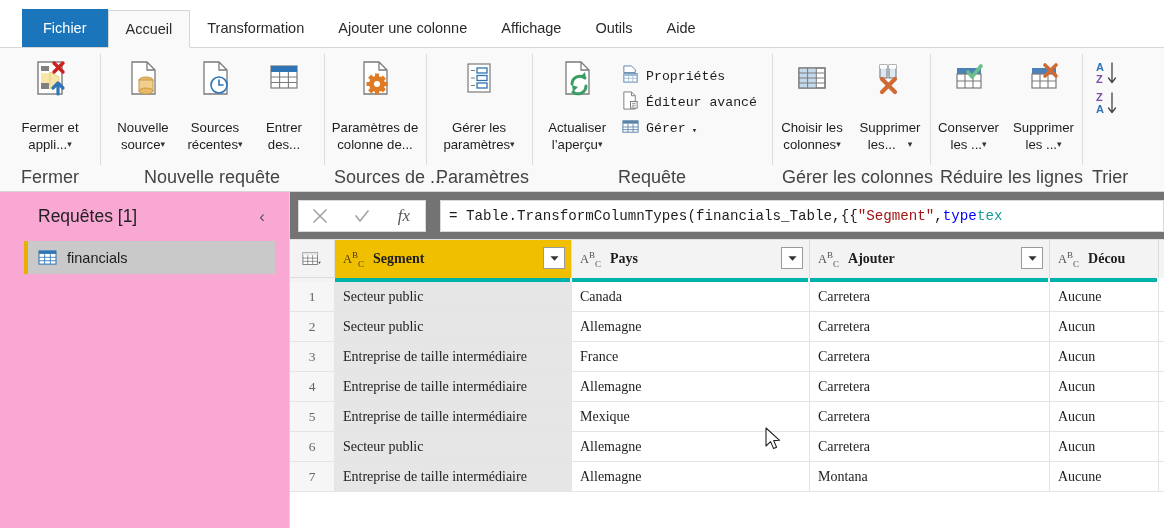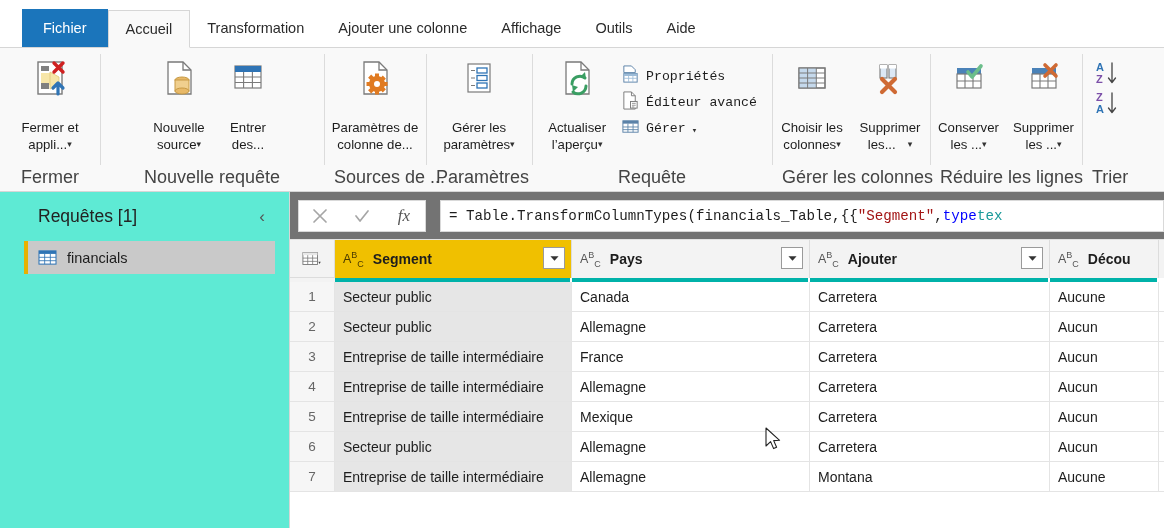--- a/index.html
+++ b/index.html
@@ -125,21 +125,21 @@
   .smallbtn .ic { width: 22px; height: 20px; display:flex; align-items:center; justify-content:center; margin-right: 5px; }
 
   .sortbtns { display:flex; flex-direction:column; padding-top: 8px; align-items:center; }
   .sortbtn { width: 38px; height: 30px; display:flex; align-items:center; justify-content:center; cursor: default; }
 
   
   .main { display: flex; height: 336px; }
 
   .sidebar {
     width: 290px;
-    background: #5eead4;
+    background: #f9a8d4;
     border-right: 1px solid #d6d6d6;
     position: relative;
   }
   .sb-head {
     display: flex; align-items: center; justify-content: space-between;
     padding: 14px 20px 6px 38px;
   }
   .sb-title { font-size: 17.5px; color: #222; font-weight: 400; white-space: nowrap; }
   .collapse { font-size: 17px; color: #555; cursor: default; padding: 0 4px; }
   .qitem {
@@ -187,21 +187,21 @@
     white-space: nowrap;
     font-family: "Liberation Mono", monospace;
     font-size: 14.2px;
     color: #1d1d1d;
   }
   .tk-str { color: #a31515; }
   .tk-kw  { color: #0000ff; }
   .tk-ty  { color: #1a9a9a; }
 
   
-  .grid { position: relative; }
+  .grid { position: relative; font-family: Liberation Serif, serif; }
   .ghead { display: flex; height: 38px; background: #f3f3f3; position: relative; }
   .gh-corner {
     width: 45px; min-width:45px;
     border-right: 1px solid #dcdcdc;
     border-bottom: 1px solid #dcdcdc;
     display:flex; align-items:center; justify-content:center;
     background: #f3f3f3;
     cursor: default;
   }
   .gh-cell {
@@ -297,20 +297,34 @@
             <path d="M9 4 h15 l8 8 v24 h-23 z" fill="#fff" stroke="#7a7a7a" stroke-width="1.3"></path>
             <path d="M24 4 v8 h8" fill="none" stroke="#7a7a7a" stroke-width="1.3"></path>
             <ellipse cx="23" cy="22" rx="7" ry="3" fill="#e8b968" stroke="#c79a45" stroke-width="1"></ellipse>
             <rect x="16" y="22" width="14" height="11" fill="#f0cf8e" stroke="#c79a45" stroke-width="1"></rect>
             <ellipse cx="23" cy="33" rx="7" ry="3" fill="#e8b968" stroke="#c79a45" stroke-width="1"></ellipse>
           </svg>
         </div>
         <div class="tx">
           <span>Nouvelle</span><br>
           <span>source</span><span class="caret">▾</span>
+        </div>
+      </div>
+      <div class="bigbtn w72">
+        <div class="ic">
+          <svg width="40" height="40" viewBox="0 0 40 40">
+            <path d="M9 4 h15 l8 8 v24 h-23 z" fill="#fff" stroke="#7a7a7a" stroke-width="1.3"></path>
+            <path d="M24 4 v8 h8" fill="none" stroke="#7a7a7a" stroke-width="1.3"></path>
+            <circle cx="24" cy="27" r="8" fill="#fff" stroke="#2f74b5" stroke-width="1.6"></circle>
+            <path d="M24 22 v5 h4" stroke="#2f74b5" stroke-width="1.6" fill="none" stroke-linecap="round"></path>
+          </svg>
+        </div>
+        <div class="tx">
+          <span>Sources</span><br>
+          <span>récentes</span><span class="caret">▾</span>
         </div>
       </div>
       <div class="bigbtn w66">
         <div class="ic">
           <svg width="40" height="40" viewBox="0 0 40 40">
             <rect x="7" y="8" width="26" height="22" fill="#fff" stroke="#7a7a7a" stroke-width="1.2"></rect>
             <rect x="7" y="8" width="26" height="6" fill="#2f74b5"></rect>
             <path d="M7 19 h26 M7 24.5 h26 M15.6 14 v16 M24.4 14 v16" stroke="#7a7a7a" stroke-width="1.1"></path>
           </svg>
         </div>

